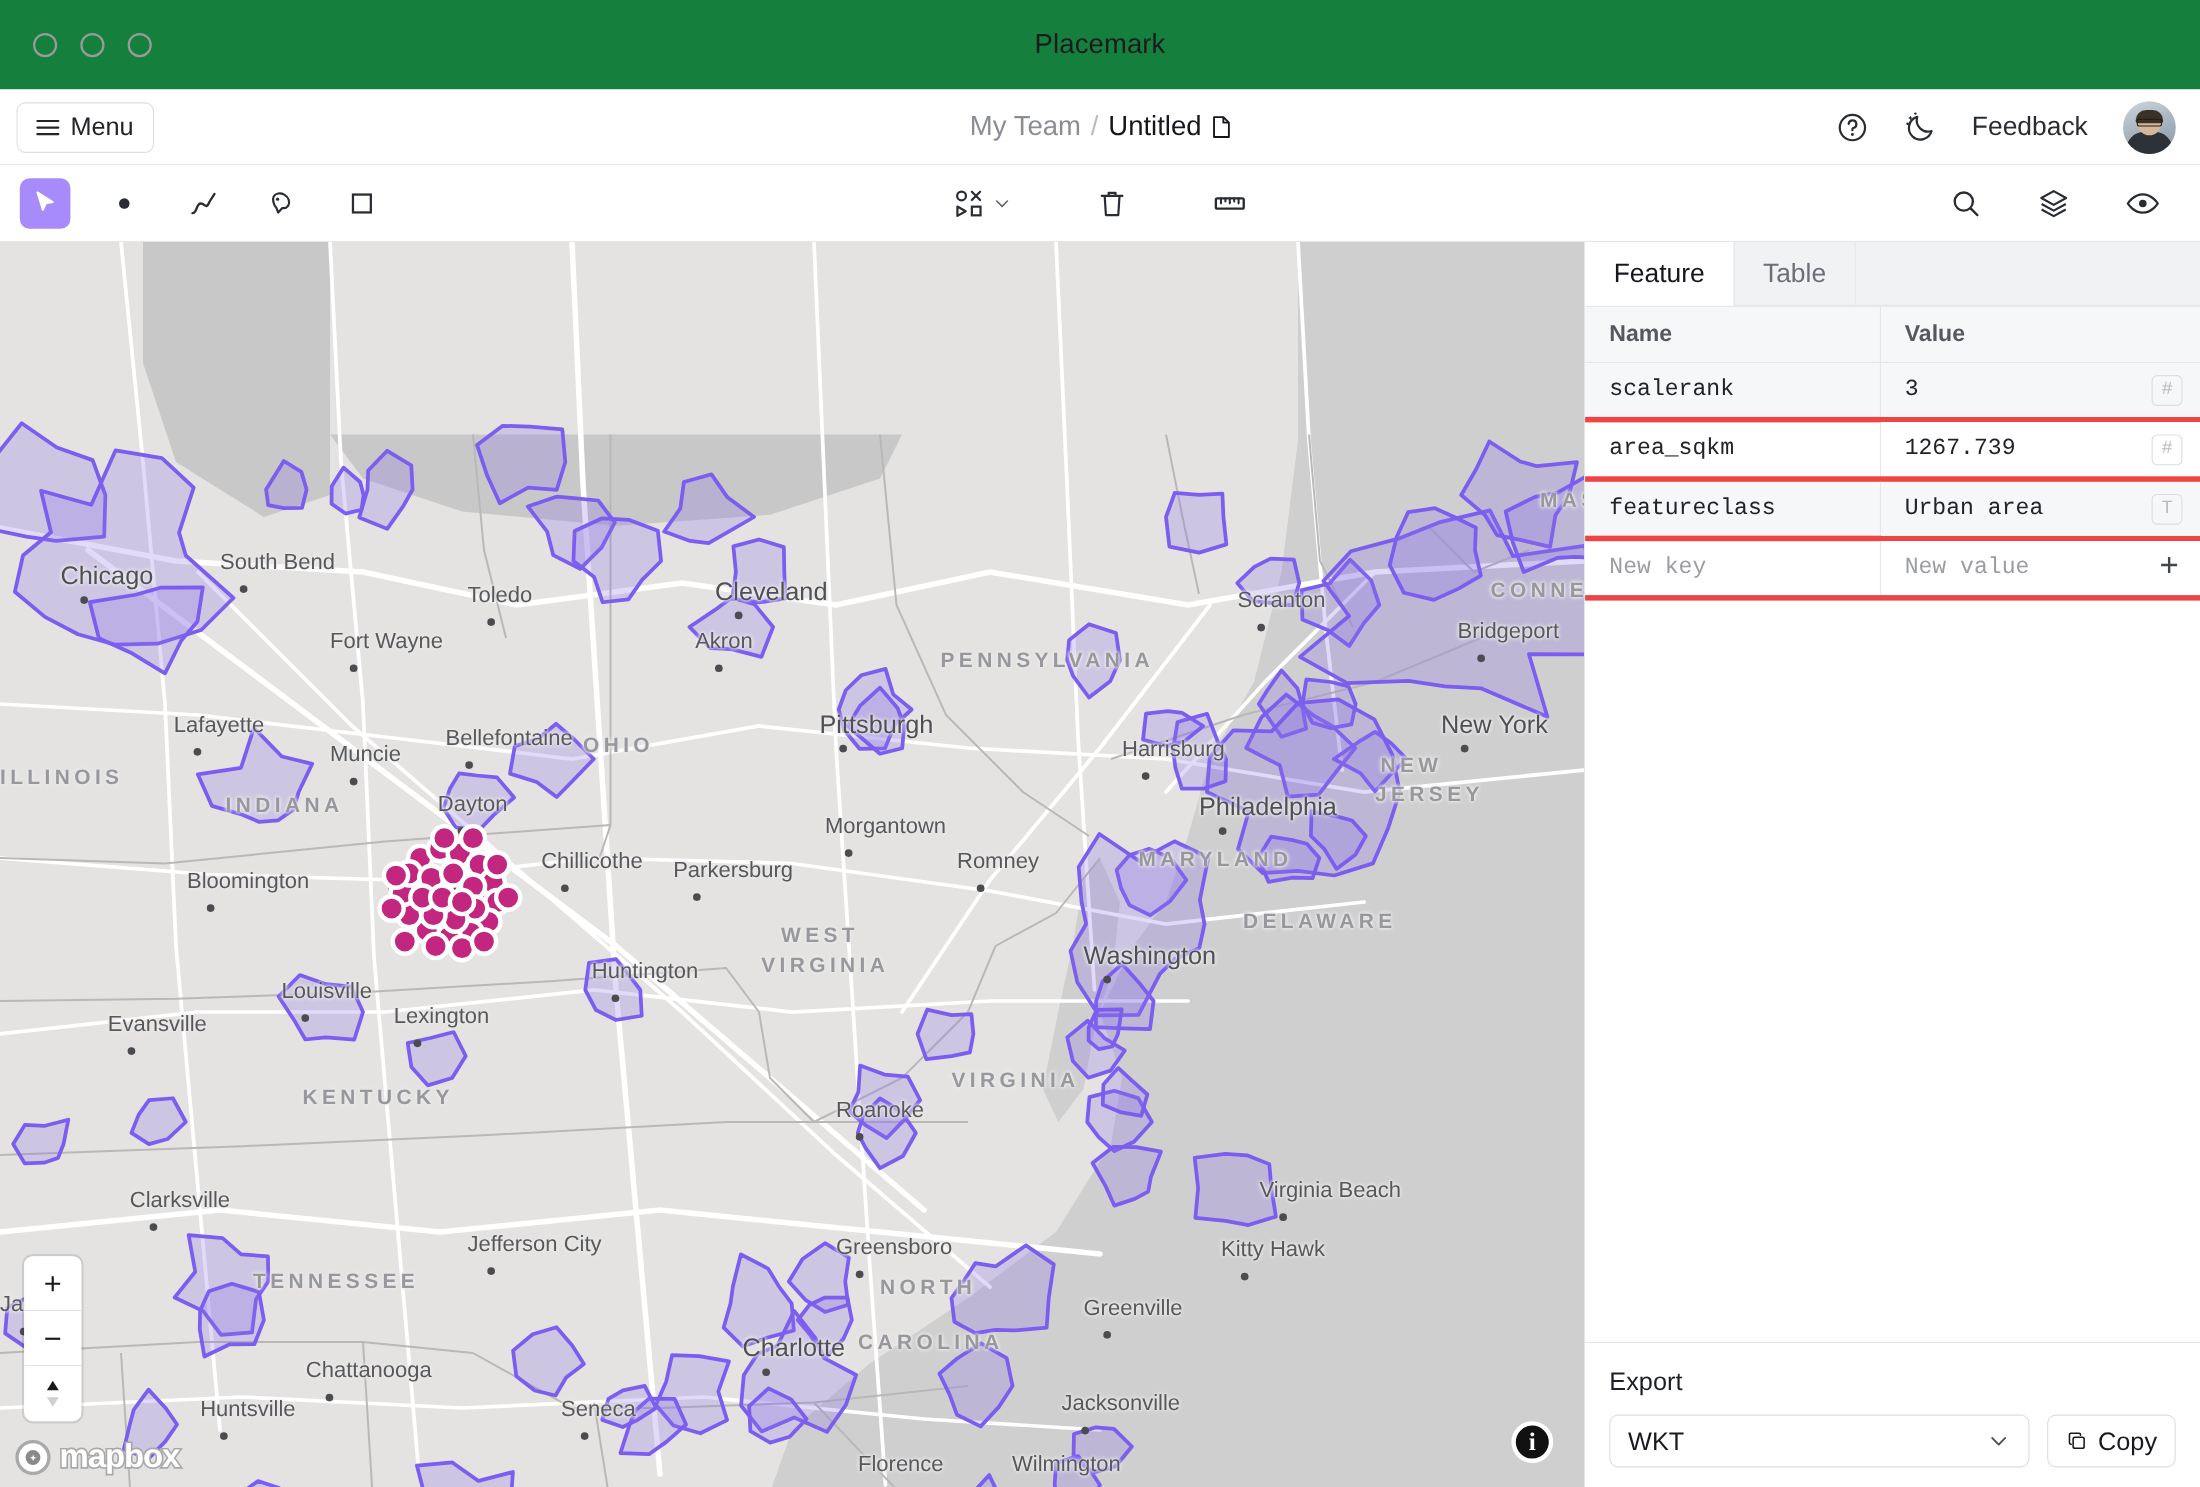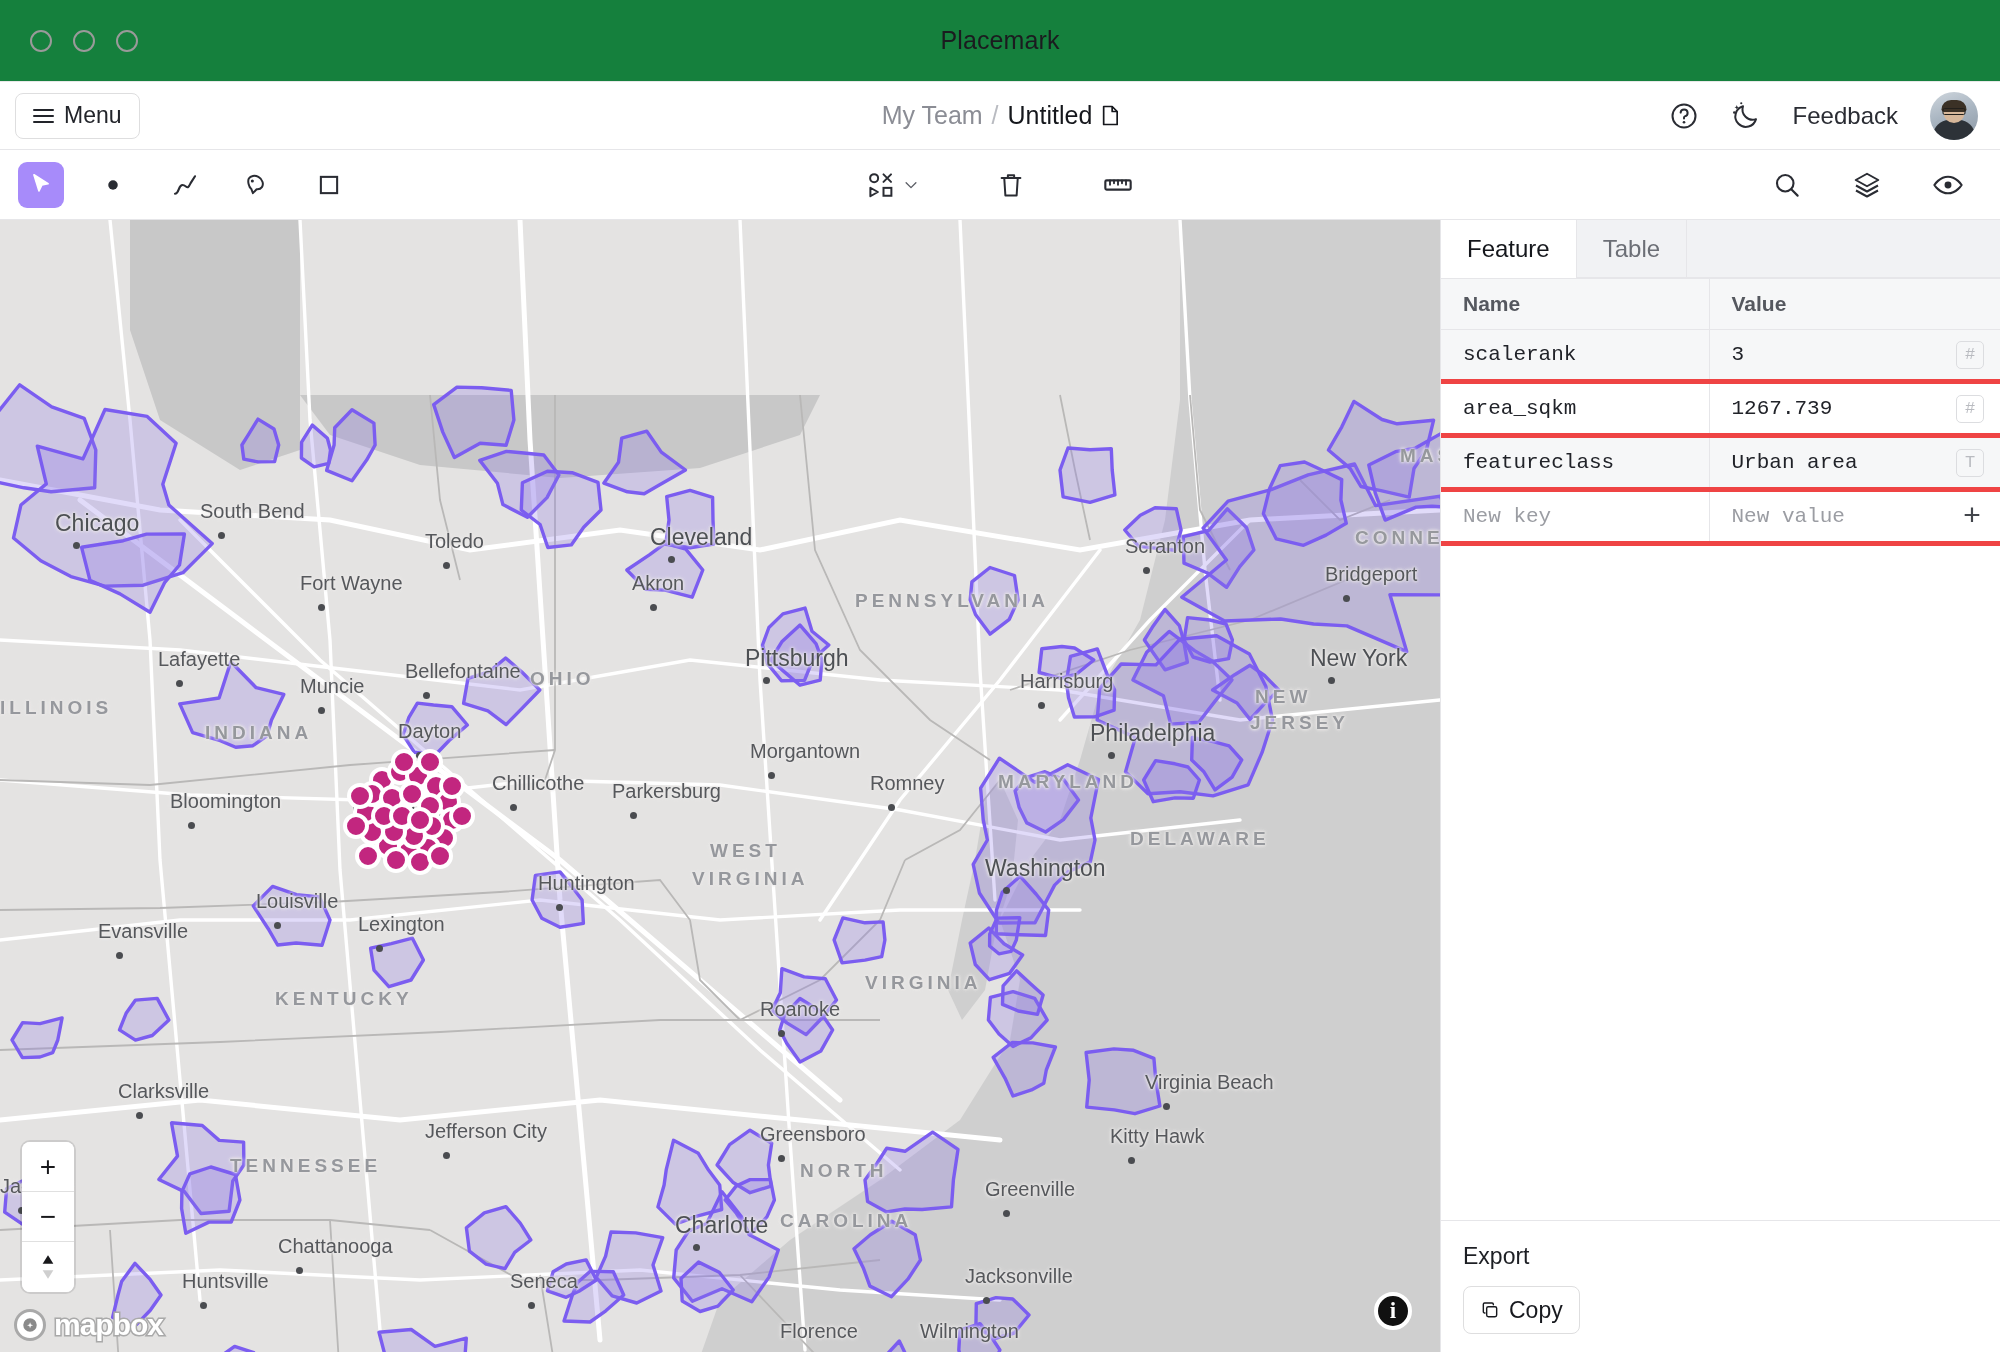--- a/index.html
+++ b/index.html
@@ -550,21 +550,21 @@
           <div class="maplabel" style="left: 0px; top: 955px;">Jackson</div>
           <div class="citydot" style="left: 18px; top: 987px;"></div>
           <div class="maplabel state" style="left: 855px; top: 370px;">PENNSYLVANIA</div>
           <div class="maplabel state" style="left: 530px; top: 448px;">OHIO</div>
           <div class="maplabel state" style="left: 205px; top: 502px;">INDIANA</div>
           <div class="maplabel state" style="left: 0px; top: 477px;">ILLINOIS</div>
           <div class="maplabel state" style="left: 710px; top: 620px; text-align: center;">WEST</div>
           <div class="maplabel state" style="left: 692px; top: 648px;">VIRGINIA</div>
           <div class="maplabel state" style="left: 275px; top: 768px;">KENTUCKY</div>
           <div class="maplabel state" style="left: 865px; top: 752px;">VIRGINIA</div>
-          <div class="maplabel state" style="left: 998px; top: 551px;">MARYLAND</div>
+          <div class="maplabel state" style="left: 1035px; top: 551px;">MARYLAND</div>
           <div class="maplabel state" style="left: 1130px; top: 608px;">DELAWARE</div>
           <div class="maplabel state" style="left: 1255px; top: 466px;">NEW</div>
           <div class="maplabel state" style="left: 1250px; top: 492px;">JERSEY</div>
           <div class="maplabel state" style="left: 1355px; top: 307px;">CONNECTICUT</div>
           <div class="maplabel state" style="left: 1400px; top: 225px;">MASS</div>
           <div class="maplabel state" style="left: 230px; top: 935px;">TENNESSEE</div>
           <div class="maplabel state" style="left: 800px; top: 940px;">NORTH</div>
           <div class="maplabel state" style="left: 780px; top: 990px;">CAROLINA</div>
           <div class="vertex" style="left: 369px; top: 547px;"></div>
           <div class="vertex" style="left: 387px; top: 539px;"></div>
@@ -669,20 +669,28 @@
             </td>
           </tr>
         </tbody>
       </table>
 
       <div class="panel-spacer"></div>
 
       <div class="export-block">
         <div class="export-title">Export</div>
         <div class="export-row">
+          <div class="select">
+            <span>WKT</span>
+            <span class="chev">
+              <svg width="22" height="22" viewBox="0 0 24 24">
+                  <path d="M5.5 9l6.5 6.5L18.5 9" fill="none" stroke="#4a4d54" stroke-width="1.8" stroke-linecap="round" stroke-linejoin="round"></path>
+                </svg>
+            </span>
+          </div>
           <button class="copy-btn">
             <span>
               <svg width="20" height="20" viewBox="0 0 24 24">
                   <rect x="8" y="8" width="12" height="12" rx="2" fill="none" stroke="#17191e" stroke-width="1.7"></rect>
                   <path d="M16 5.6V5a1.5 1.5 0 0 0-1.5-1.5H5.5A1.5 1.5 0 0 0 4 5v9a1.5 1.5 0 0 0 1.5 1.5H6" fill="none" stroke="#17191e" stroke-width="1.7" stroke-linecap="round"></path>
                 </svg>
             </span>
             <span>Copy</span>
           </button>
         </div>

